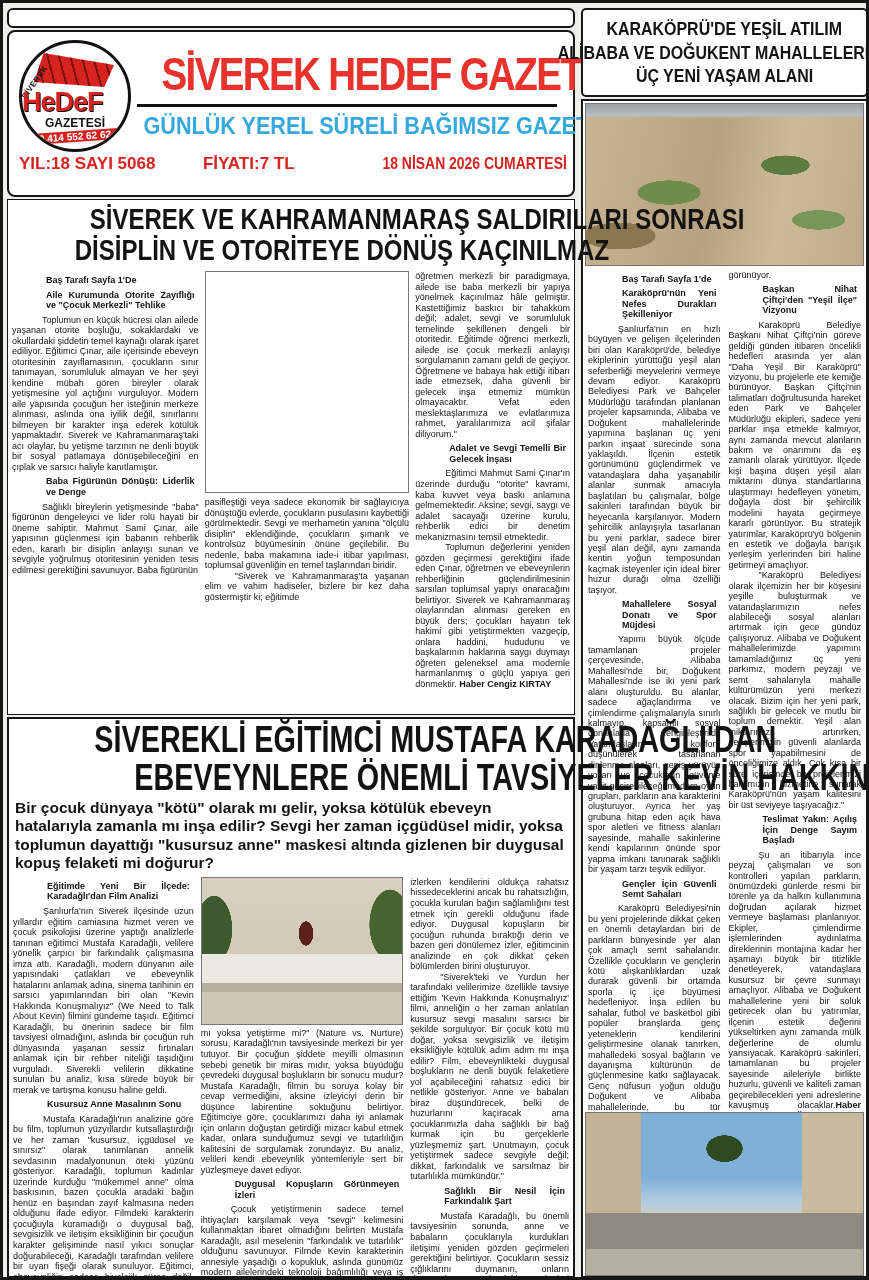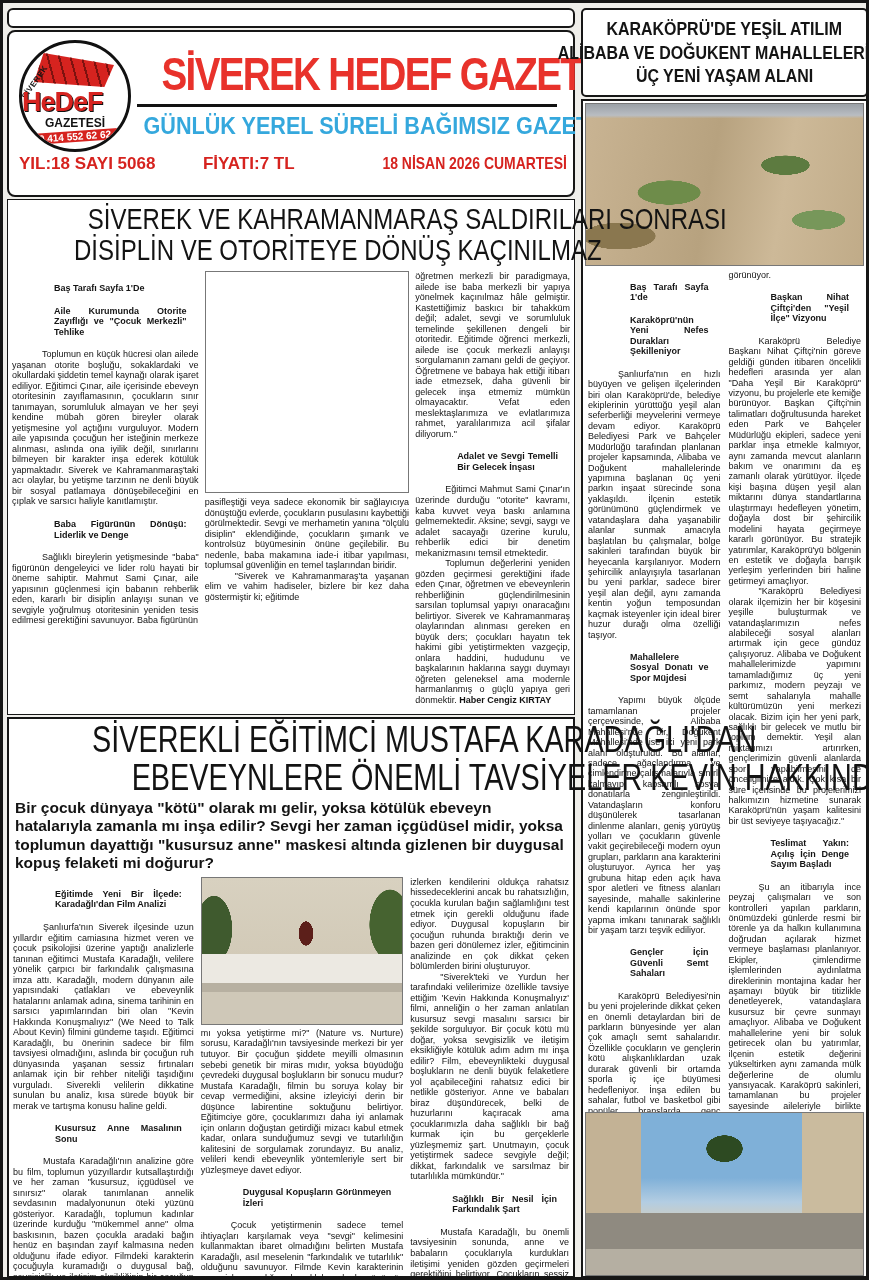--- a/index.html
+++ b/index.html
@@ -37,37 +37,37 @@
   #right-text{display:flex;gap:8px;padding:4px 3px;height:838px;overflow:hidden;}
   .rcol{width:134px;font-size:9px;line-height:1.16;text-align:justify;}
   #street-photo{width:100%;height:164px;background:
     radial-gradient(ellipse 30px 22px at 50% 22%,#2d4a22 0 60%,rgba(0,0,0,0) 61%),
     linear-gradient(180deg,rgba(0,0,0,0) 62%,#8f8a80 62% 84%,#b5afa2 84%),
     linear-gradient(90deg,#c3b295 0 20%,rgba(0,0,0,0) 20% 78%,#cabb9e 78%),
     linear-gradient(180deg,#7fb0d8 0 40%,#b3cde2 55%,#d9cdb4 70%);}
 
   
   #main-article{left:4px;top:196px;width:568px;height:516px;border-width:1px;}
-  .headline{width:100%;text-align:left;font-weight:normal;color:#131313;}
+  .headline{width:100%;text-align:left;font-weight:bold;color:#131313;}
   .headline span{display:inline-block;white-space:nowrap;transform:scaleX(.8);transform-origin:center;}
   #main-article .headline{font-size:30px;line-height:1.02;margin-top:4px;}
   #main-cols{display:flex;gap:6px;padding:6px 4px 0 4px;height:438px;overflow:hidden;}
   .acol{font-size:9px;line-height:1.17;text-align:justify;}
   #m-c1{width:188px;}
   #m-c2{width:206px;}
   #m-c3{width:156px;}
   #desk-photo{width:100%;height:222px;margin-bottom:4px;background:
     linear-gradient(180deg,rgba(0,0,0,0) 60%,#17120d 60% 66%,#3a2a1a 66% 78%,#7a5632 78%),
     radial-gradient(ellipse 46px 60px at 55% 42%,#23272e 0 60%,rgba(0,0,0,0) 61%),
     radial-gradient(circle 13px at 55% 18%,#8a6a50 0 60%,rgba(0,0,0,0) 61%),
     repeating-linear-gradient(90deg,rgba(90,60,40,.25) 0 2px,rgba(0,0,0,0) 2px 30px),
     repeating-linear-gradient(180deg,#a78f76 0 11px,#93co7a 11px 11px,#8d7660 11px 13px);}
   .para{margin:0;text-indent:30px;}
   .para.noindent{text-indent:0;}
-  .subh{margin:12px;font-weight:bold;padding-left:30px;}
+  .subh{margin:4px;font-weight:bold;padding-left:30px;}
   .byline{font-weight:bold;}
 
   #bottom-article{left:4px;top:714px;width:568px;height:561px;}
   #bottom-article .headline{font-size:36px;line-height:1.05;margin-top:2px;}
   .deck{padding:2px 6px;font-size:15.5px;line-height:1.2;font-weight:bold;text-align:left;}
   #bottom-cols{display:flex;gap:7px;padding:2px 4px 0 4px;height:424px;overflow:hidden;}
   #b-c1{width:182px;}
   #b-c2{width:204px;}
   #b-c3{width:160px;}
   #class-photo{width:100%;height:148px;margin-bottom:3px;background:

